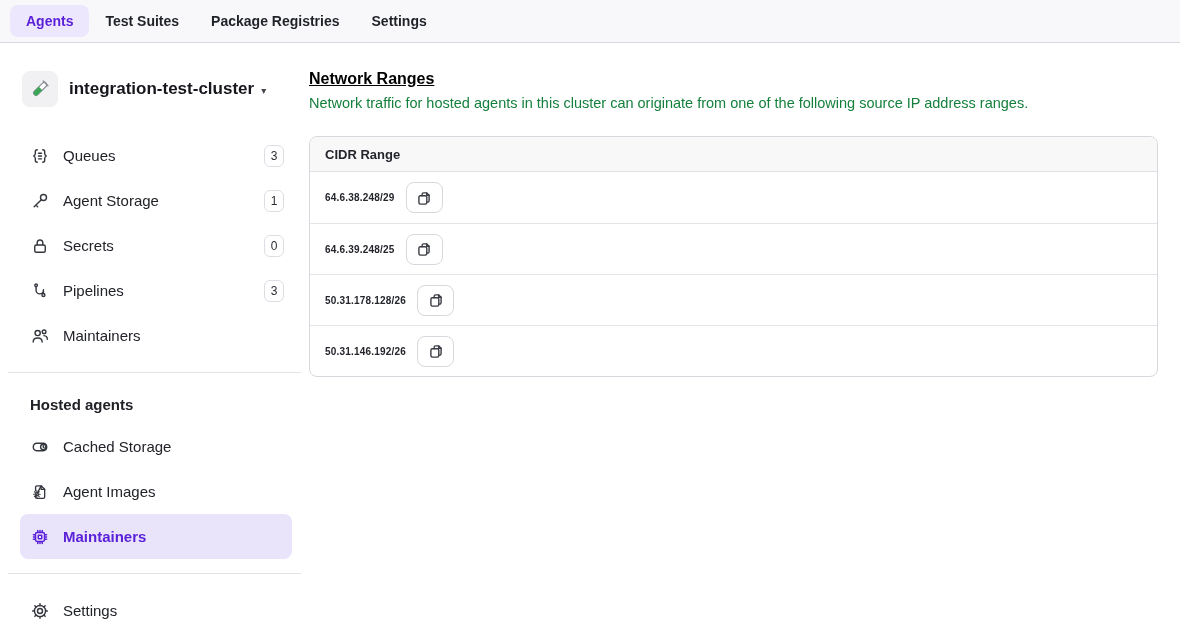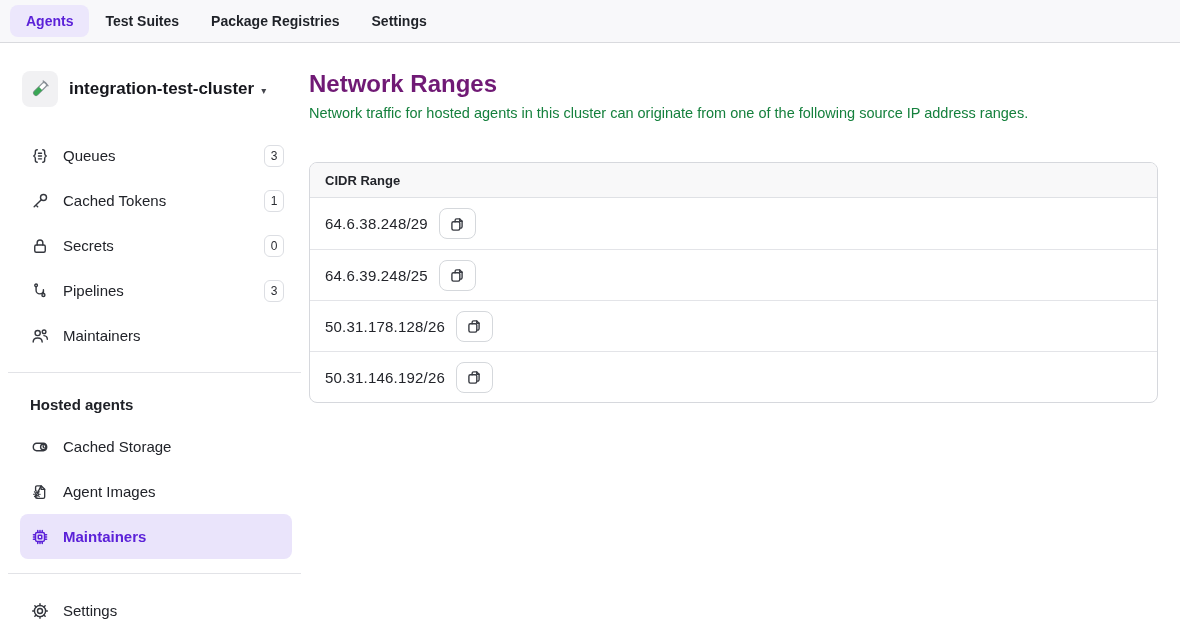--- a/index.html
+++ b/index.html
@@ -33,31 +33,31 @@
     display: flex; align-items: center; justify-content: center;
     font-size: 12px; color: #2c2e34; background: #fff;
     border: 1px solid #dcdee3; border-radius: 6px; }
 
   .divider { border: none; border-top: 1px solid #e2e3e7; margin: 14px 8px 0 8px; }
   .section-label { font-size: 15px; font-weight: 600; color: #202228;
     margin: 23px 0 11px 30px; }
 
   
   .main { position: absolute; top: 43px; left: 309px; width: 849px; }
-  .page-title { font-size: 24px; font-weight: 700; color: #701a75; margin-top: 27px; }
+  .page-title { font-size: 16px; font-weight: 700; color: #000000; margin-top: 27px; text-decoration: underline; }
   .page-desc { font-size: 14.5px; color: #15803d; margin-top: 7px; }
 
-  .table { margin-top: 41px; border: 1px solid #d6d8dd; border-radius: 8px;
+  .table { margin-top: 25px; border: 1px solid #d6d8dd; border-radius: 8px;
     background: #fff; overflow: hidden; }
   .thead { height: 35px; background: #f8f8f9; border-bottom: 1px solid #dfe1e5;
     display: flex; align-items: center; padding: 0 15px;
     font-size: 13px; font-weight: 600; color: #23252b; }
   .trow { height: 51px; display: flex; align-items: center; padding: 0 15px; }
   .trow + .trow { border-top: 1px solid #e3e4e8; }
-  .cidr { font-size: 15px; font-weight: 400; color: #23252b; letter-spacing: .2px; }
+  .cidr { font-size: 10px; font-weight: 700; color: #23252b; letter-spacing: .2px; }
   .copy-btn { margin-left: 11px; width: 37px; height: 31px; background: #fff;
     border: 1px solid #d5d8dc; border-radius: 8px; cursor: pointer;
     display: flex; align-items: center; justify-content: center; color: #3a3d44; }
   svg { display: block; }
 </style>
 </head>
 <body>
 
 <header class="topbar">
   <div class="tab active">Agents</div>
@@ -96,21 +96,21 @@
       <span class="lbl">Queues</span>
       <span class="badge">3</span>
     </li>
     <li class="nav-item">
       <span class="icn">
         <svg width="20" height="20" viewBox="0 0 24 24" fill="none" stroke="currentColor" stroke-width="1.7" stroke-linecap="round" stroke-linejoin="round">
           <circle cx="16.2" cy="7.8" r="3.6"></circle>
           <path d="M13.6 10.4 5 19M7.1 16.9l2.1 2.1"></path>
         </svg>
       </span>
-      <span class="lbl">Cached Tokens</span>
+      <span class="lbl">Agent Storage</span>
       <span class="badge">1</span>
     </li>
     <li class="nav-item">
       <span class="icn">
         <svg width="20" height="20" viewBox="0 0 24 24" fill="none" stroke="currentColor" stroke-width="1.7" stroke-linecap="round" stroke-linejoin="round">
           <rect x="5.7" y="10.8" width="12.6" height="8.7" rx="1.8"></rect>
           <path d="M8.6 10.8V8.2a3.4 3.4 0 0 1 6.8 0v2.6"></path>
         </svg>
       </span>
       <span class="lbl">Secrets</span>

